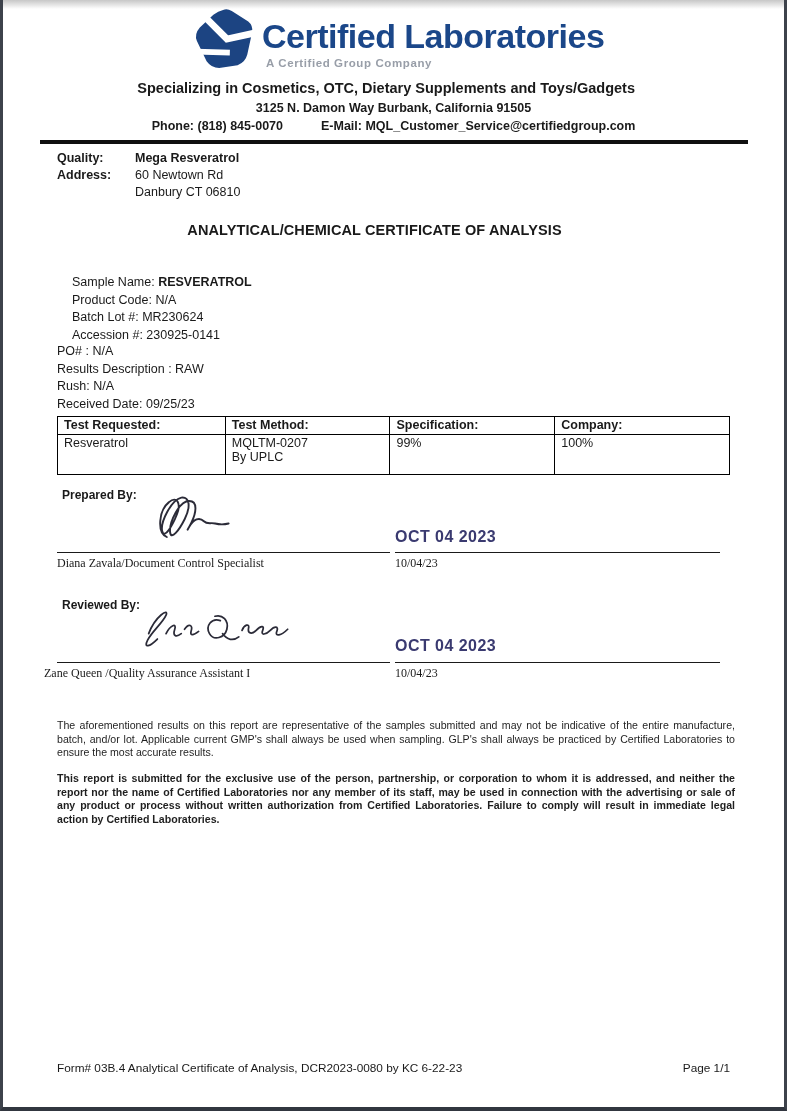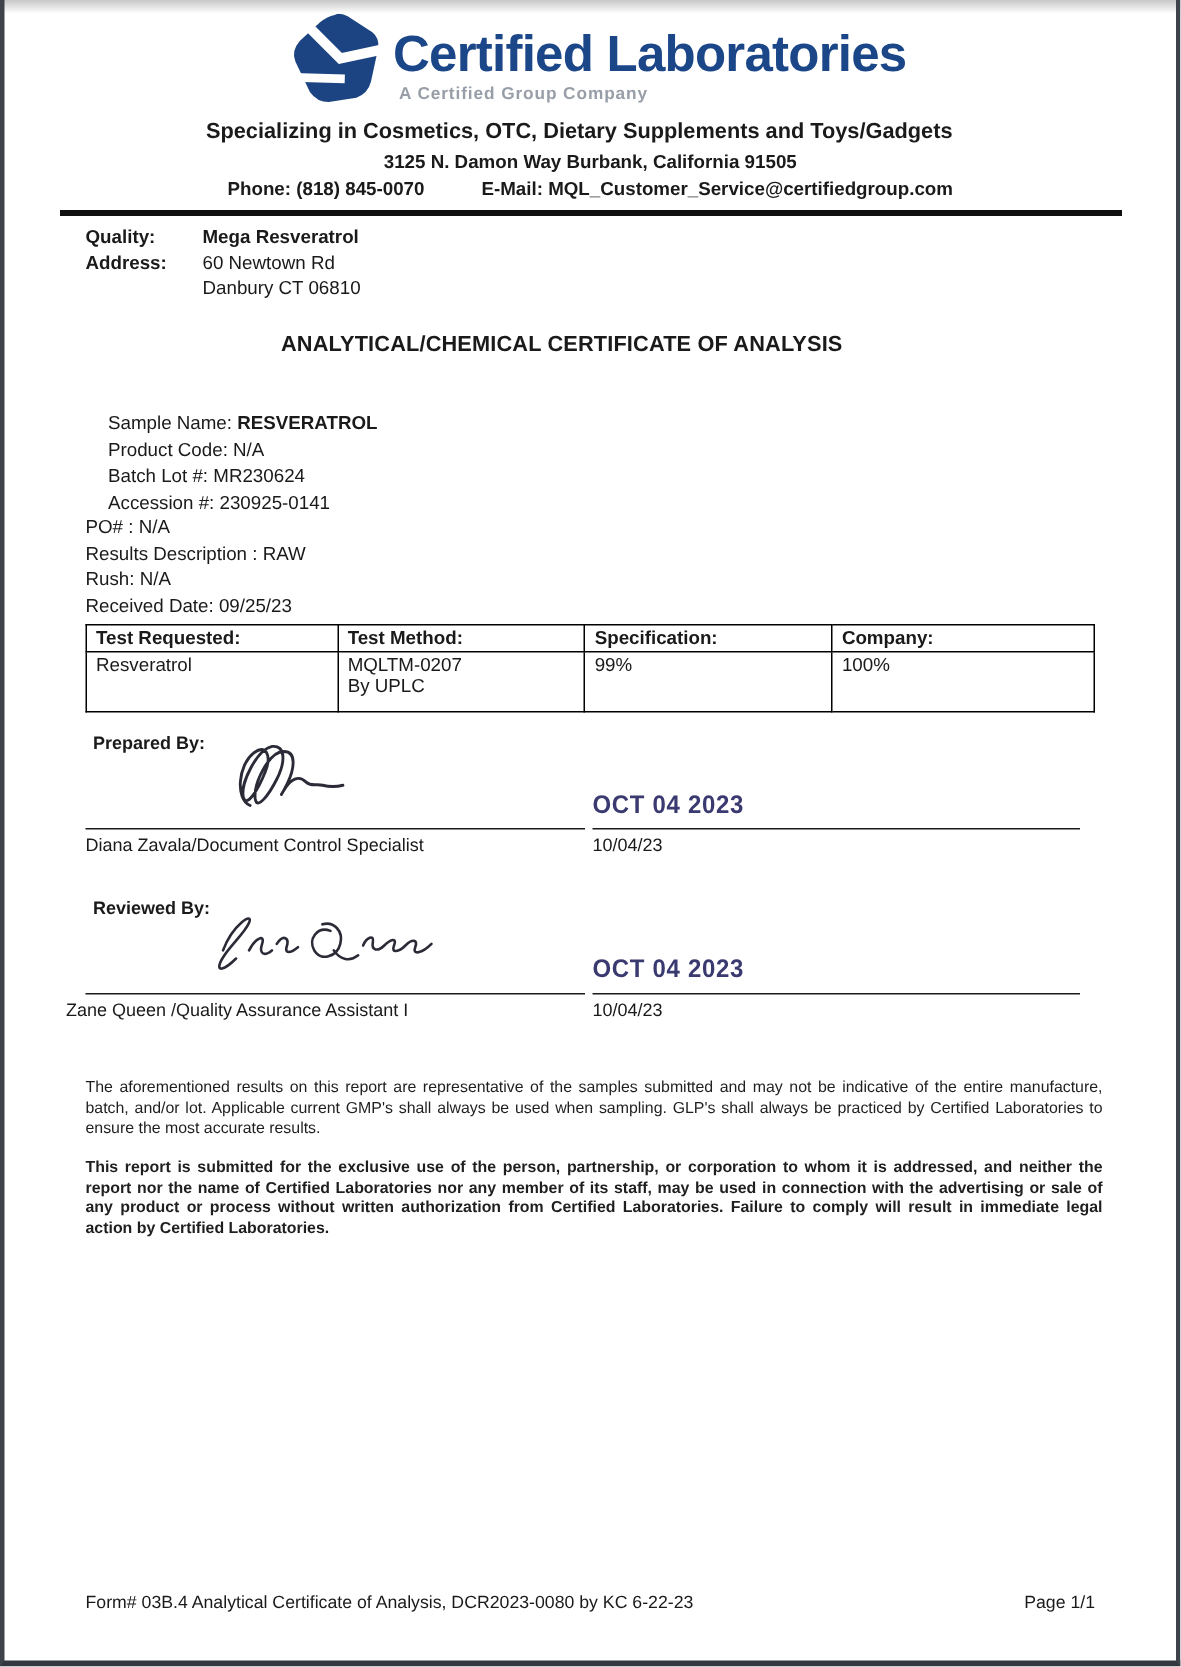--- a/index.html
+++ b/index.html
@@ -24,21 +24,21 @@
   
   .doc-title{width:749px;text-align:center;font-weight:700;font-size:14.5px;letter-spacing:0.1px;}
   .info{font-size:12.5px;line-height:17.5px;}
   
   table.coa{border-collapse:collapse;width:673px;}
   table.coa th,table.coa td{border:1.6px solid #000;text-align:left;vertical-align:top;padding:1px 6px 2px 6px;font-size:12.5px;}
   table.coa th{font-weight:700;}
   table.coa td{height:36px;}
   .stamp{font-size:17px;font-weight:700;color:var(--stamp,#3a3a70);letter-spacing:0.5px;transform:scaleX(0.94);transform-origin:left;white-space:nowrap;}
   .sigline{height:1.4px;background:#1a1a1a;}
-  .sig-name{font-size:12px;}
+  .sig-name{font-size:12px;font-family:Liberation Serif, serif;}
   .disc{width:678px;font-size:10.6px;line-height:13.6px;text-align:justify;color:#1f1f1f;}
   .disc.bold{font-weight:700;}
   .footer-row{left:57px;top:1061px;width:673px;display:flex;justify-content:space-between;font-size:11.8px;}
   svg{display:block;}
 </style>
 </head>
 <body>
 
 <div class="topfade"></div>
 <div class="frame"></div>

